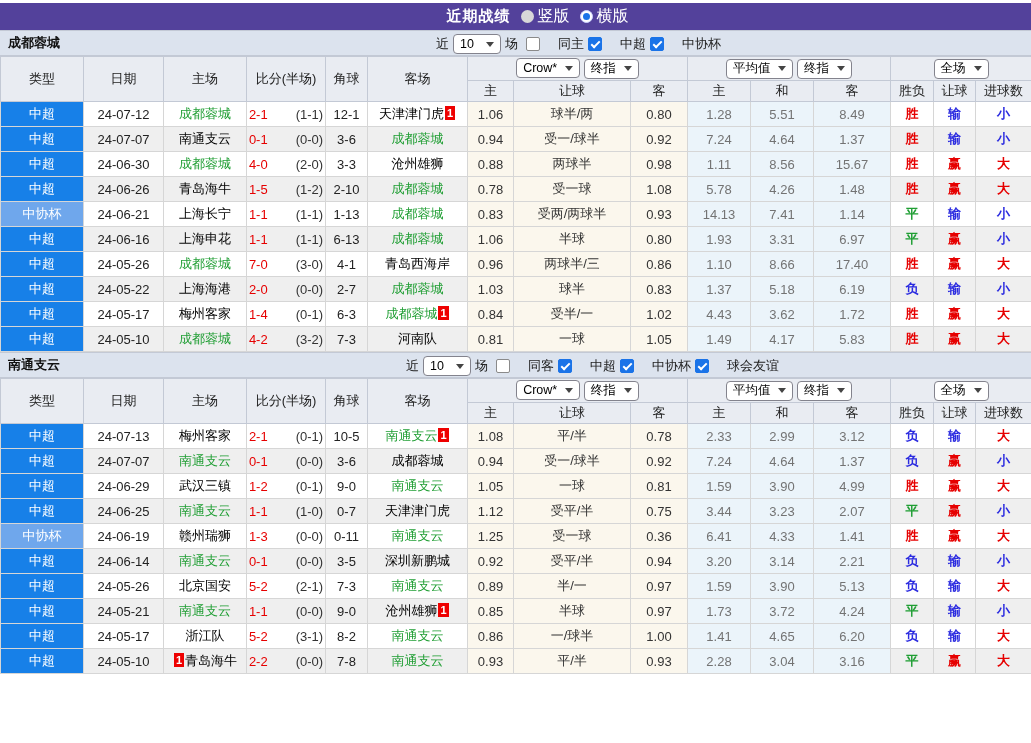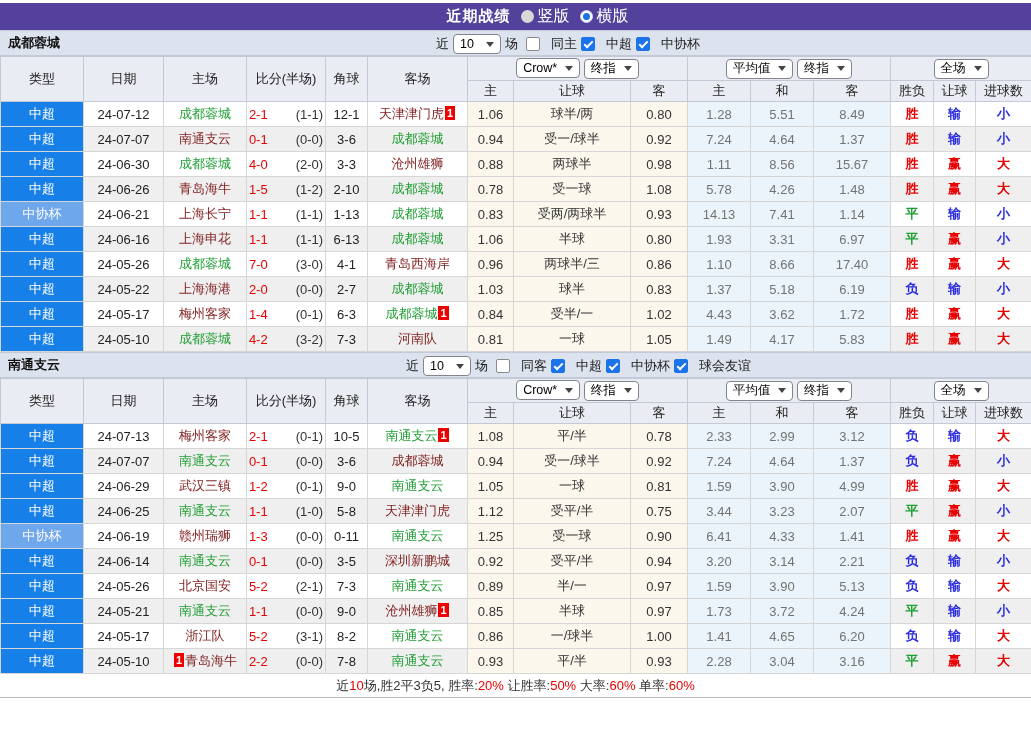--- a/index.html
+++ b/index.html
@@ -31,42 +31,42 @@
   .filter.f1 { left:436px; }
   .filter.f2 { left:406px; }
   
   .sel-box {
     display:inline-flex; align-items:center; justify-content:space-between;
     height:20px; background:#fff; border:1px solid #83838d; border-radius:4px;
     padding:0 6px; font-size:12.5px; color:#000; cursor:pointer; gap:8px;
   }
   .chev { width:0; height:0; border-left:4px solid transparent; border-right:4px solid transparent; border-top:5px solid #444; }
   
-  .cbwrap { display:inline-flex; align-items:center; gap:11px; cursor:pointer; margin-left:4px; }
+  .cbwrap { display:inline-flex; align-items:center; gap:18px; cursor:pointer; margin-left:4px; }
   .cb { width:14px; height:14px; border:1px solid #8a8a8a; border-radius:2px; background:#fff; position:relative; display:inline-block; }
   .cb.on { background:#1A73E8; border-color:#1A73E8; }
   .cb.on::after { content:""; position:absolute; left:4px; top:1px; width:3px; height:7px; border:solid #fff; border-width:0 2px 2px 0; transform:rotate(45deg); }
   
   table { border-collapse:collapse; table-layout:fixed; width:1031px; }
   th {
     background:#E9ECF2; border:1px solid #c3c9d5; font-weight:normal;
     color:#222; font-size:13px; padding:0; height:21px;
   }
   th.ddrow { height:24px; }
   td { border:1px solid #d6d6d6; border-top:1px solid #c9c9c9; text-align:center; height:25px; padding:0; font-size:13px; }
   tbody tr:nth-child(even) td { background:#EFEFEF; }
   td.type  { background:#1780E8 !important; color:#fff; }
   td.type.cup { background:#6FA7EC !important; }
   td.cream { background:#FBF7ED !important; color:#333; }
   td.avgb  { background:#EBF4FA !important; color:#737373; }
   td.res { font-weight:bold; }
   .r { color:#E60000; }
   .b { color:#2B2BE0; }
   .g { color:#1F9E33; }
-  .team { color:#7f1d1d; cursor:pointer; }
+  .team { color:#000000; cursor:pointer; }
   .team.tg { color:#1F9E33; }
   .score { color:#E60000; cursor:pointer;text-align:center; }
   .half { color:#333;margin-left:28px; }
   .badge {
     display:inline-block; background:#EE0000; color:#fff; font-size:11px;
     font-weight:bold; line-height:14px; padding:0 2px; margin:0 1px; vertical-align:1px;
   }
   
   .summary {
     height:24px; line-height:24px; text-align:center; color:#333;
@@ -493,42 +493,42 @@
           <td class="avgb">4.99</td>
           <td class="res r">胜</td>
           <td class="res r">赢</td>
           <td class="res r">大</td>
         </tr>
         <tr>
           <td class="type">中超</td>
           <td>24-06-25</td>
           <td><span class="team tg">南通支云</span></td>
           <td><span class="score">1-1</span><span class="half">(1-0)</span></td>
-          <td>5-8</td>
+          <td>0-7</td>
           <td><span class="team">天津津门虎</span></td>
           <td class="cream">1.12</td>
           <td class="cream">受平/半</td>
           <td class="cream">0.75</td>
           <td class="avgb">3.44</td>
           <td class="avgb">3.23</td>
           <td class="avgb">2.07</td>
           <td class="res g">平</td>
           <td class="res r">赢</td>
           <td class="res b">小</td>
         </tr>
         <tr>
           <td class="type cup">中协杯</td>
           <td>24-06-19</td>
           <td><span class="team">赣州瑞狮</span></td>
           <td><span class="score">1-3</span><span class="half">(0-0)</span></td>
           <td>0-11</td>
           <td><span class="team tg">南通支云</span></td>
           <td class="cream">1.25</td>
           <td class="cream">受一球</td>
-          <td class="cream">0.90</td>
+          <td class="cream">0.36</td>
           <td class="avgb">6.41</td>
           <td class="avgb">4.33</td>
           <td class="avgb">1.41</td>
           <td class="res r">胜</td>
           <td class="res r">赢</td>
           <td class="res r">大</td>
         </tr>
         <tr>
           <td class="type">中超</td>
           <td>24-06-14</td>
@@ -609,14 +609,13 @@
           <td class="cream">0.93</td>
           <td class="avgb">2.28</td>
           <td class="avgb">3.04</td>
           <td class="avgb">3.16</td>
           <td class="res g">平</td>
           <td class="res r">赢</td>
           <td class="res r">大</td>
         </tr>
       </tbody>
   </table>
-  <div class="summary"><span>近</span><span class="red">10</span><span>场,胜2平3负5, 胜率:</span><span class="red">20%</span><span> 让胜率:</span><span class="red">50%</span><span> 大率:</span><span class="red">60%</span><span> 单率:</span><span class="red">60%</span></div>
 </div>
 
 </body></html>

